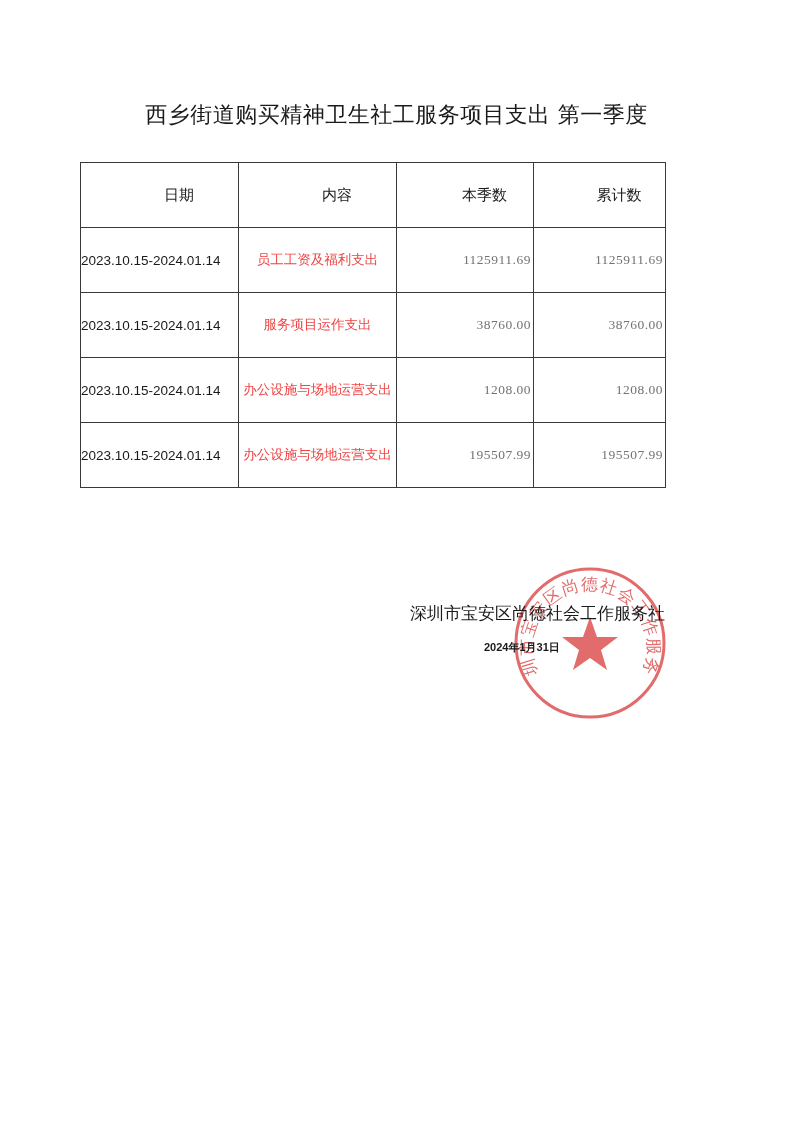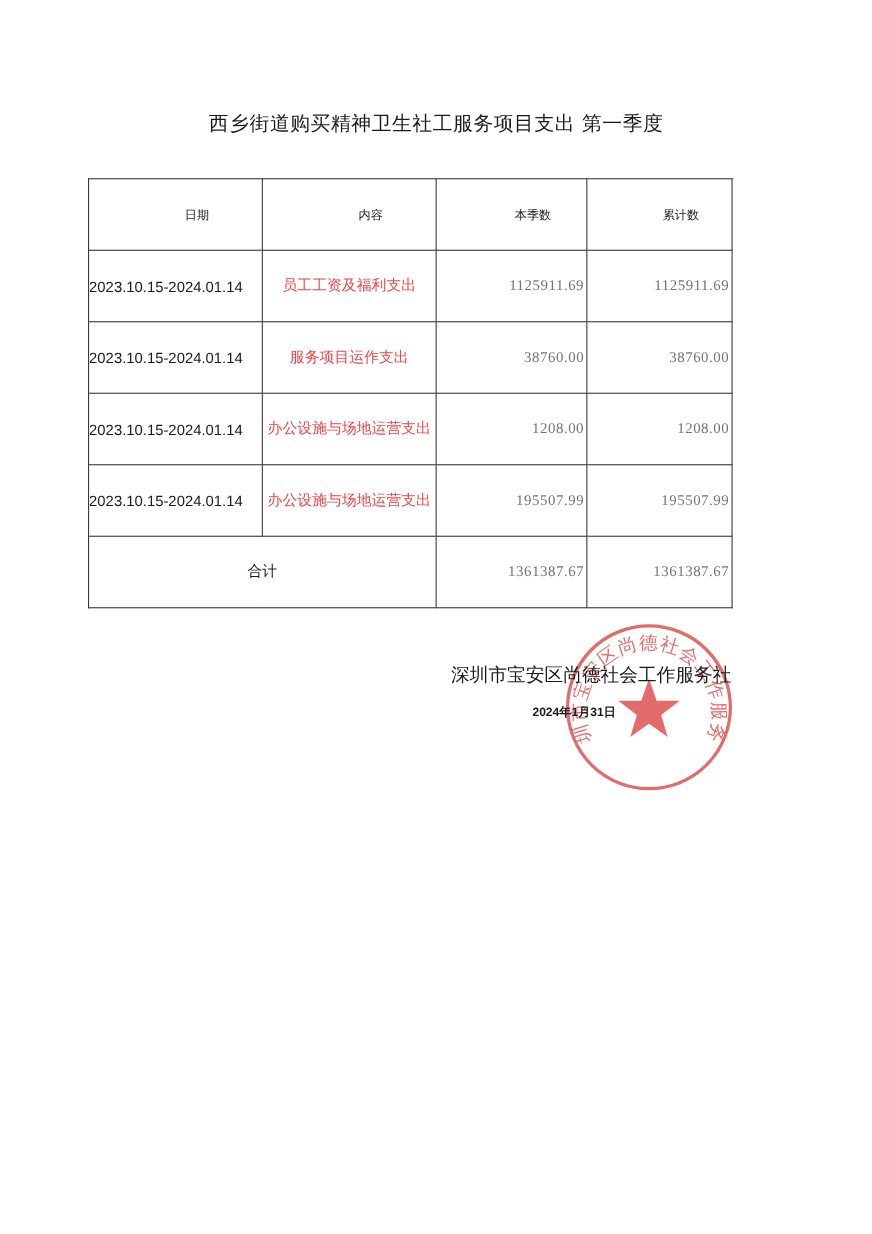--- a/index.html
+++ b/index.html
@@ -1,23 +1,23 @@
 <!DOCTYPE html>
 <html><head>
 <meta charset="utf-8">
 <style>
   html, body { margin:0; padding:0; background:#ffffff; }
   body { width:793px; height:1122px; position:relative; overflow:hidden;
          font-family:"DejaVu Sans", "Liberation Sans", sans-serif; color:#1a1a1a; }
   .title { position:absolute; left:0; width:793px; top:100px; text-align:center;
-           font-size:18px; letter-spacing:0.5px; font-family:"DejaVu Sans", sans-serif; }
+           font-size:22px; letter-spacing:0.5px; font-family:"DejaVu Sans", sans-serif; }
   table.ledger { position:absolute; left:80px; top:162px; border-collapse:collapse;
                  width:585px; table-layout:fixed; }
   table.ledger td, table.ledger th { border:1.5px solid #3a3a3a; padding:0; font-weight:normal; }
-  table.ledger th { height:64px; font-size:11px; text-align:center;padding-left:39px; }
+  table.ledger th { height:64px; font-size:15px; text-align:center;padding-left:39px; }
   table.ledger td { height:64px; font-size:13.5px; }
   .c-date { font-family:"Liberation Sans", sans-serif; font-size:14px; }
   .c-content { text-align:center; font-size:13.5px; color:#ef4444; }
   .c-num { text-align:right; padding-right:2px !important; font-family:"Liberation Serif", serif;
            font-size:14.5px; letter-spacing:0.5px; color:#737373; }
   .c-total-label { text-align:center; font-size:15px; }
   .org { position:absolute; left:410px; top:602px; font-size:17px; font-family:"DejaVu Serif", serif; }
   .date { position:absolute; left:484px; top:640px; font-size:11px; font-weight:bold;
           font-family:"Liberation Sans", sans-serif; }
   .stamp { position:absolute; left:512px; top:565px; width:156px; height:156px; opacity:0.75; }
@@ -60,25 +60,20 @@
       <td class="c-content">办公设施与场地运营支出</td>
       <td class="c-num">1208.00</td>
       <td class="c-num">1208.00</td>
     </tr>
     <tr>
       <td class="c-date">2023.10.15-2024.01.14</td>
       <td class="c-content">办公设施与场地运营支出</td>
       <td class="c-num">195507.99</td>
       <td class="c-num">195507.99</td>
     </tr>
-    <tr>
-      <td colspan="2" class="c-total-label">合计</td>
-      <td class="c-num">1361387.67</td>
-      <td class="c-num">1361387.67</td>
-    </tr>
   </tbody>
 </table>
 
 <svg class="stamp" viewBox="0 0 156 156">
   <defs>
     <path id="seal-arc" d="M 24 104 A 58 58 0 1 1 132 104"></path>
   </defs>
   <circle cx="78" cy="78" r="74" fill="none" stroke="#d93a3a" stroke-width="3"></circle>
   <text font-size="17" fill="#d93a3a" font-family="DejaVu Sans, sans-serif" letter-spacing="1">
     <textPath href="#seal-arc" startOffset="50%" text-anchor="middle">深圳市宝安区尚德社会工作服务社</textPath>

